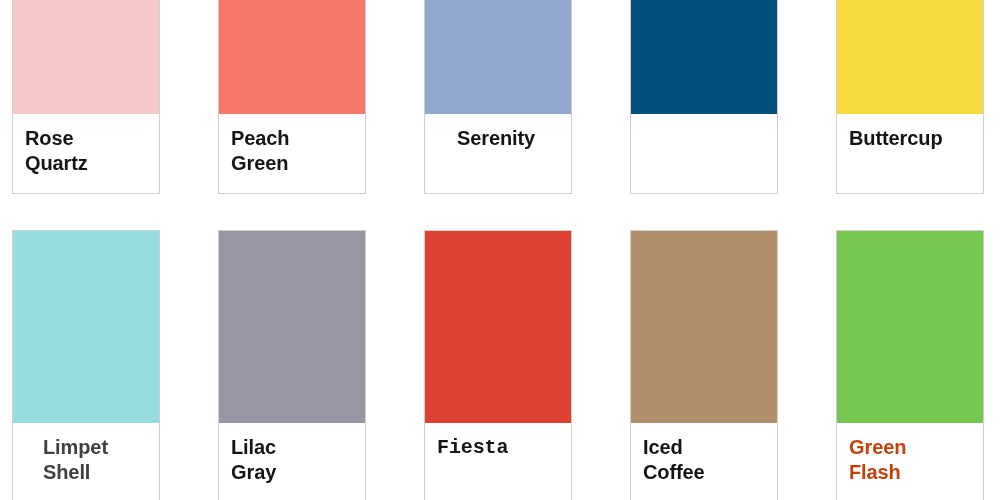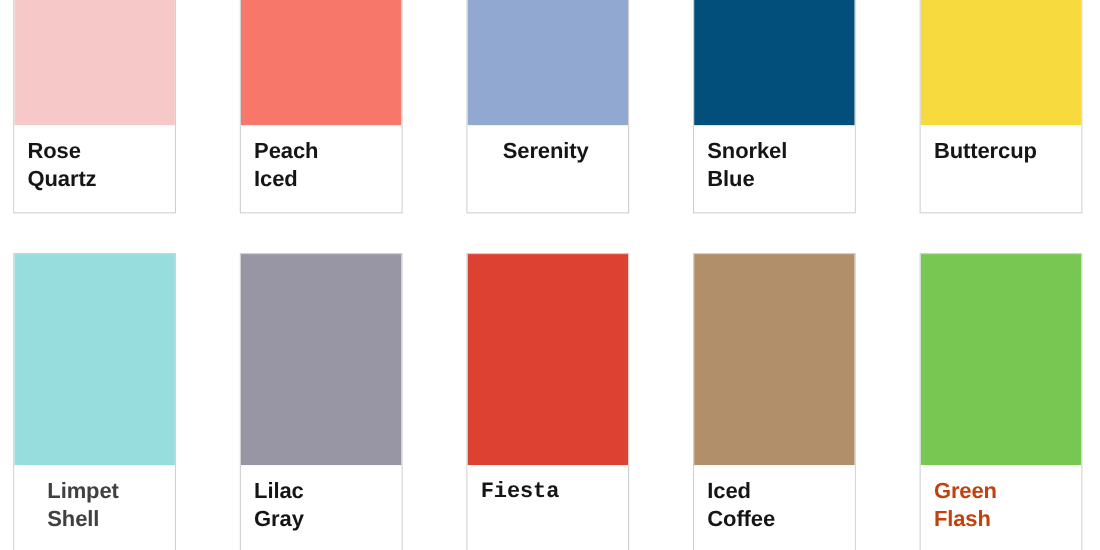--- a/index.html
+++ b/index.html
@@ -95,37 +95,33 @@
       <div class="swatch-label">
         <div class="swatch-name" style="color: rgb(21, 21, 21);">Rose
 Quartz</div>
       </div>
     </div>
 
     <div class="swatch-card" style="border-color: rgb(207, 207, 207);">
       <div class="swatch-color" style="background-color: rgb(247, 120, 107);"></div>
       <div class="swatch-label">
         <div class="swatch-name" style="color: rgb(21, 21, 21);">Peach
-Iced</div>
+Green</div>
       </div>
     </div>
 
     <div class="swatch-card" style="border-color: rgb(207, 207, 207);">
       <div class="swatch-color" style="background-color: rgb(145, 168, 208);"></div>
       <div class="swatch-label">
         <div class="swatch-name" style="color: rgb(21, 21, 21); margin-left: 20px;">Serenity</div>
       </div>
     </div>
 
     <div class="swatch-card" style="border-color: rgb(207, 207, 207);">
       <div class="swatch-color" style="background-color: rgb(3, 79, 124);"></div>
-      <div class="swatch-label">
-        <div class="swatch-name" style="color: rgb(21, 21, 21);">Snorkel
-Blue</div>
-      </div>
     </div>
 
     <div class="swatch-card" style="border-color: rgb(207, 207, 207);">
       <div class="swatch-color" style="background-color: rgb(247, 218, 61);"></div>
       <div class="swatch-label">
         <div class="swatch-name" style="color: rgb(21, 21, 21);">Buttercup</div>
       </div>
     </div>
 
   </div>

